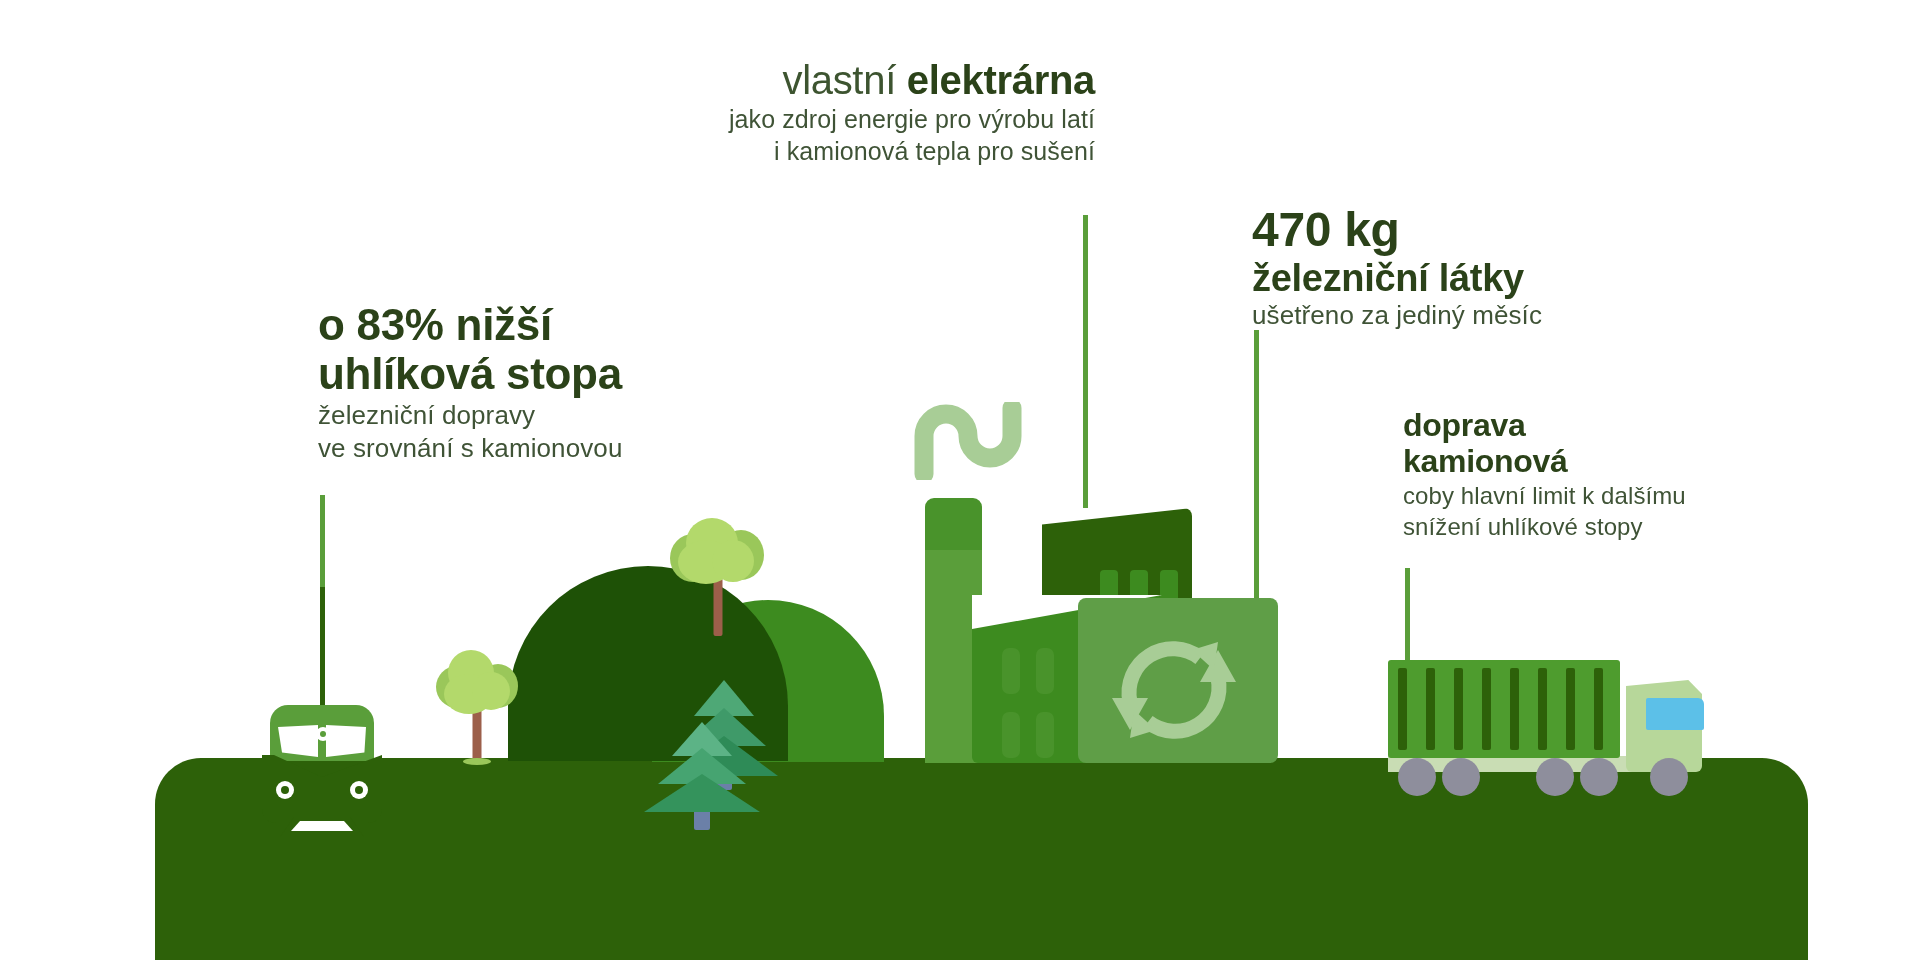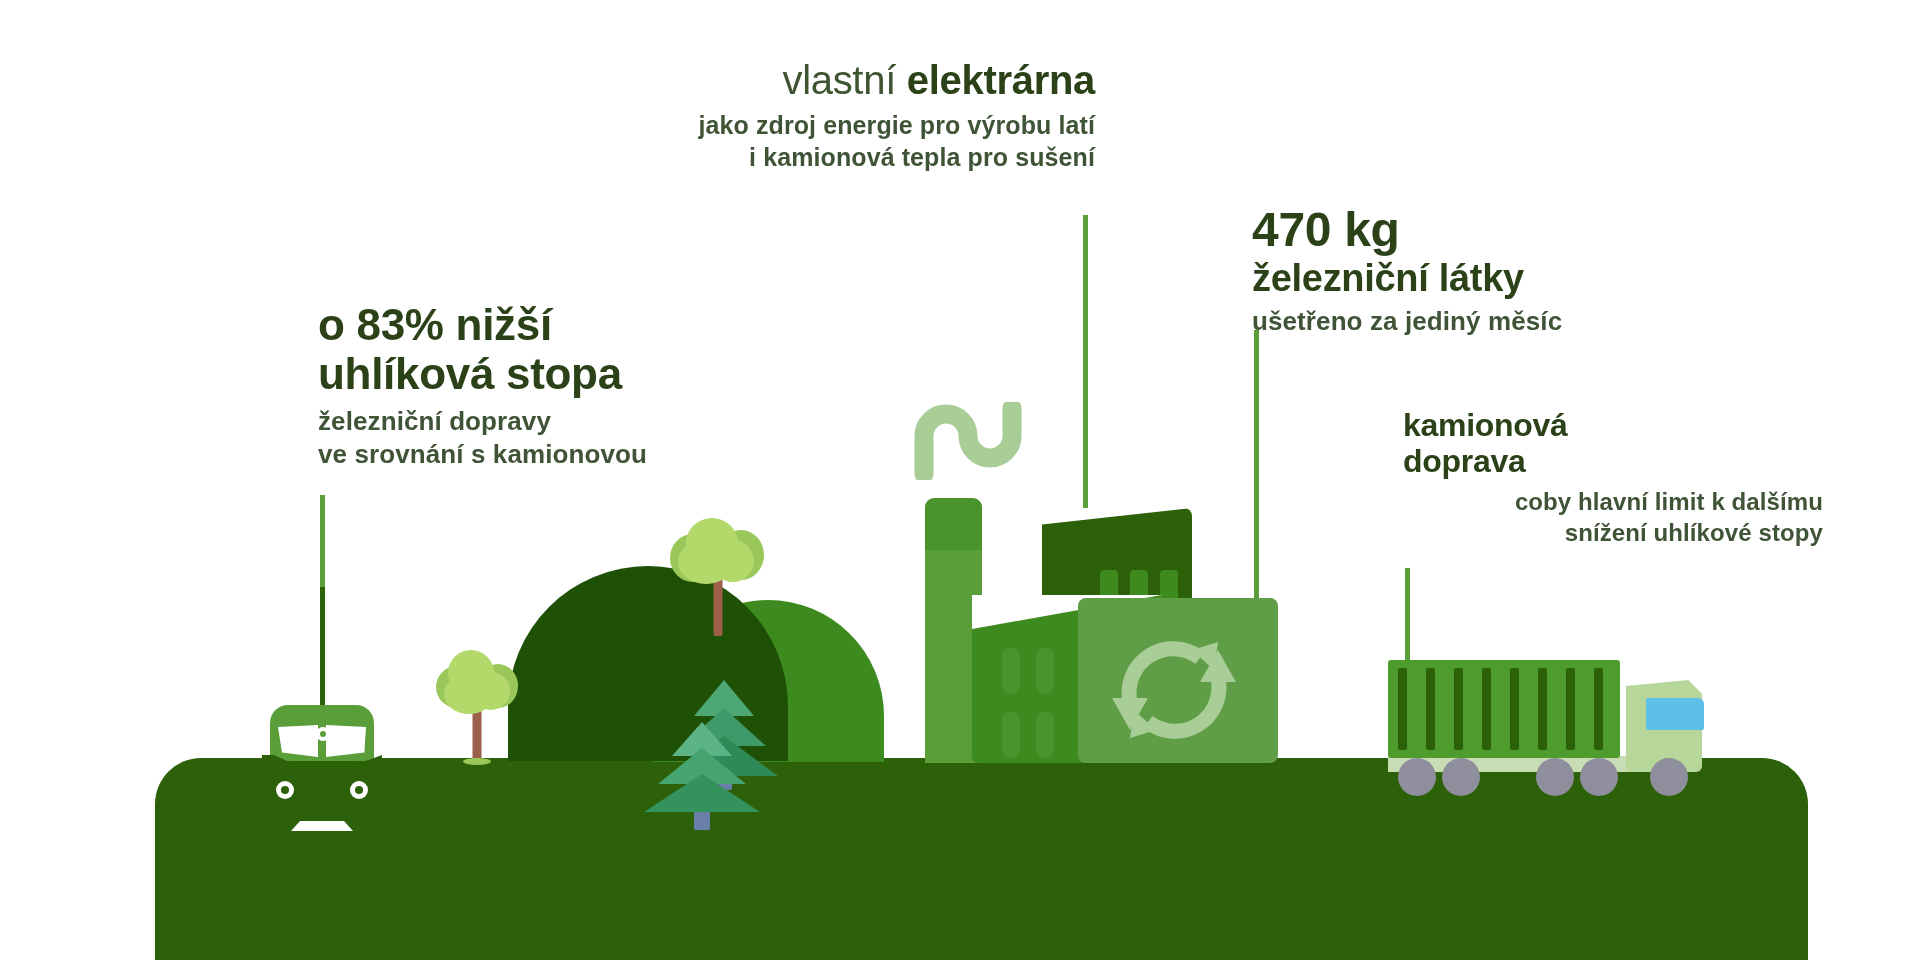--- a/index.html
+++ b/index.html
@@ -26,27 +26,27 @@
   .callout{position:absolute;color:#2b4219;}
   .callout .big{
     font-size:44px;font-weight:bold;line-height:1.12;letter-spacing:-0.3px;
     color:#2b4219;
   }
   .callout .big-lite{
     font-size:44px;font-weight:normal;line-height:1.12;letter-spacing:-0.3px;
     color:#3d5430;
   }
   .callout .sub{
-    font-size:26px;font-weight:bold;line-height:1.3;color:#3f5336;
-    margin-top:6px;letter-spacing:0.1px;
+    font-size:26px;font-weight:normal;line-height:1.3;color:#3f5336;
+    margin-top:0;letter-spacing:0.1px;
   }
   .callout.c-mid .big,.callout.c-mid .big-lite{font-size:40px;}
   .callout.c-mid .sub{font-size:25px;}
   .callout.c-right2 .big{font-size:32px;}
-  .callout.c-right2 .sub{font-size:24px;text-align:right;}
+  .callout.c-right2 .sub{font-size:24px;}
   .ta-right{text-align:right;}
   .ta-left{text-align:left;}
 
   
   .ill{position:absolute;}
 
   
   .train{left:258px;top:705px;width:128px;height:132px;}
   .train .body-top{
     position:absolute;left:12px;top:0;width:104px;height:62px;
@@ -192,22 +192,22 @@
     </div>
   </div>
 
   <div class="callout ta-left" style="left:1252px;top:203px;width:440px;">
     <div class="big" style="font-size:48px;">470 kg</div>
     <div class="big" style="font-size:38px;">železniční látky</div>
     <div class="sub">ušetřeno za jediný měsíc</div>
   </div>
 
   <div class="callout c-right2 ta-left" style="left:1403px;top:408px;width:420px;">
+    <div class="big">doprava</div>
     <div class="big">kamionová</div>
-    <div class="big">doprava</div>
     <div class="sub">
       <div>coby hlavní limit k dalšímu</div>
       <div>snížení uhlíkové stopy</div>
     </div>
   </div>
 
   <div class="ill train">
     <div class="pant"></div>
     <div class="body-top"></div>
     <div class="win l"></div>

